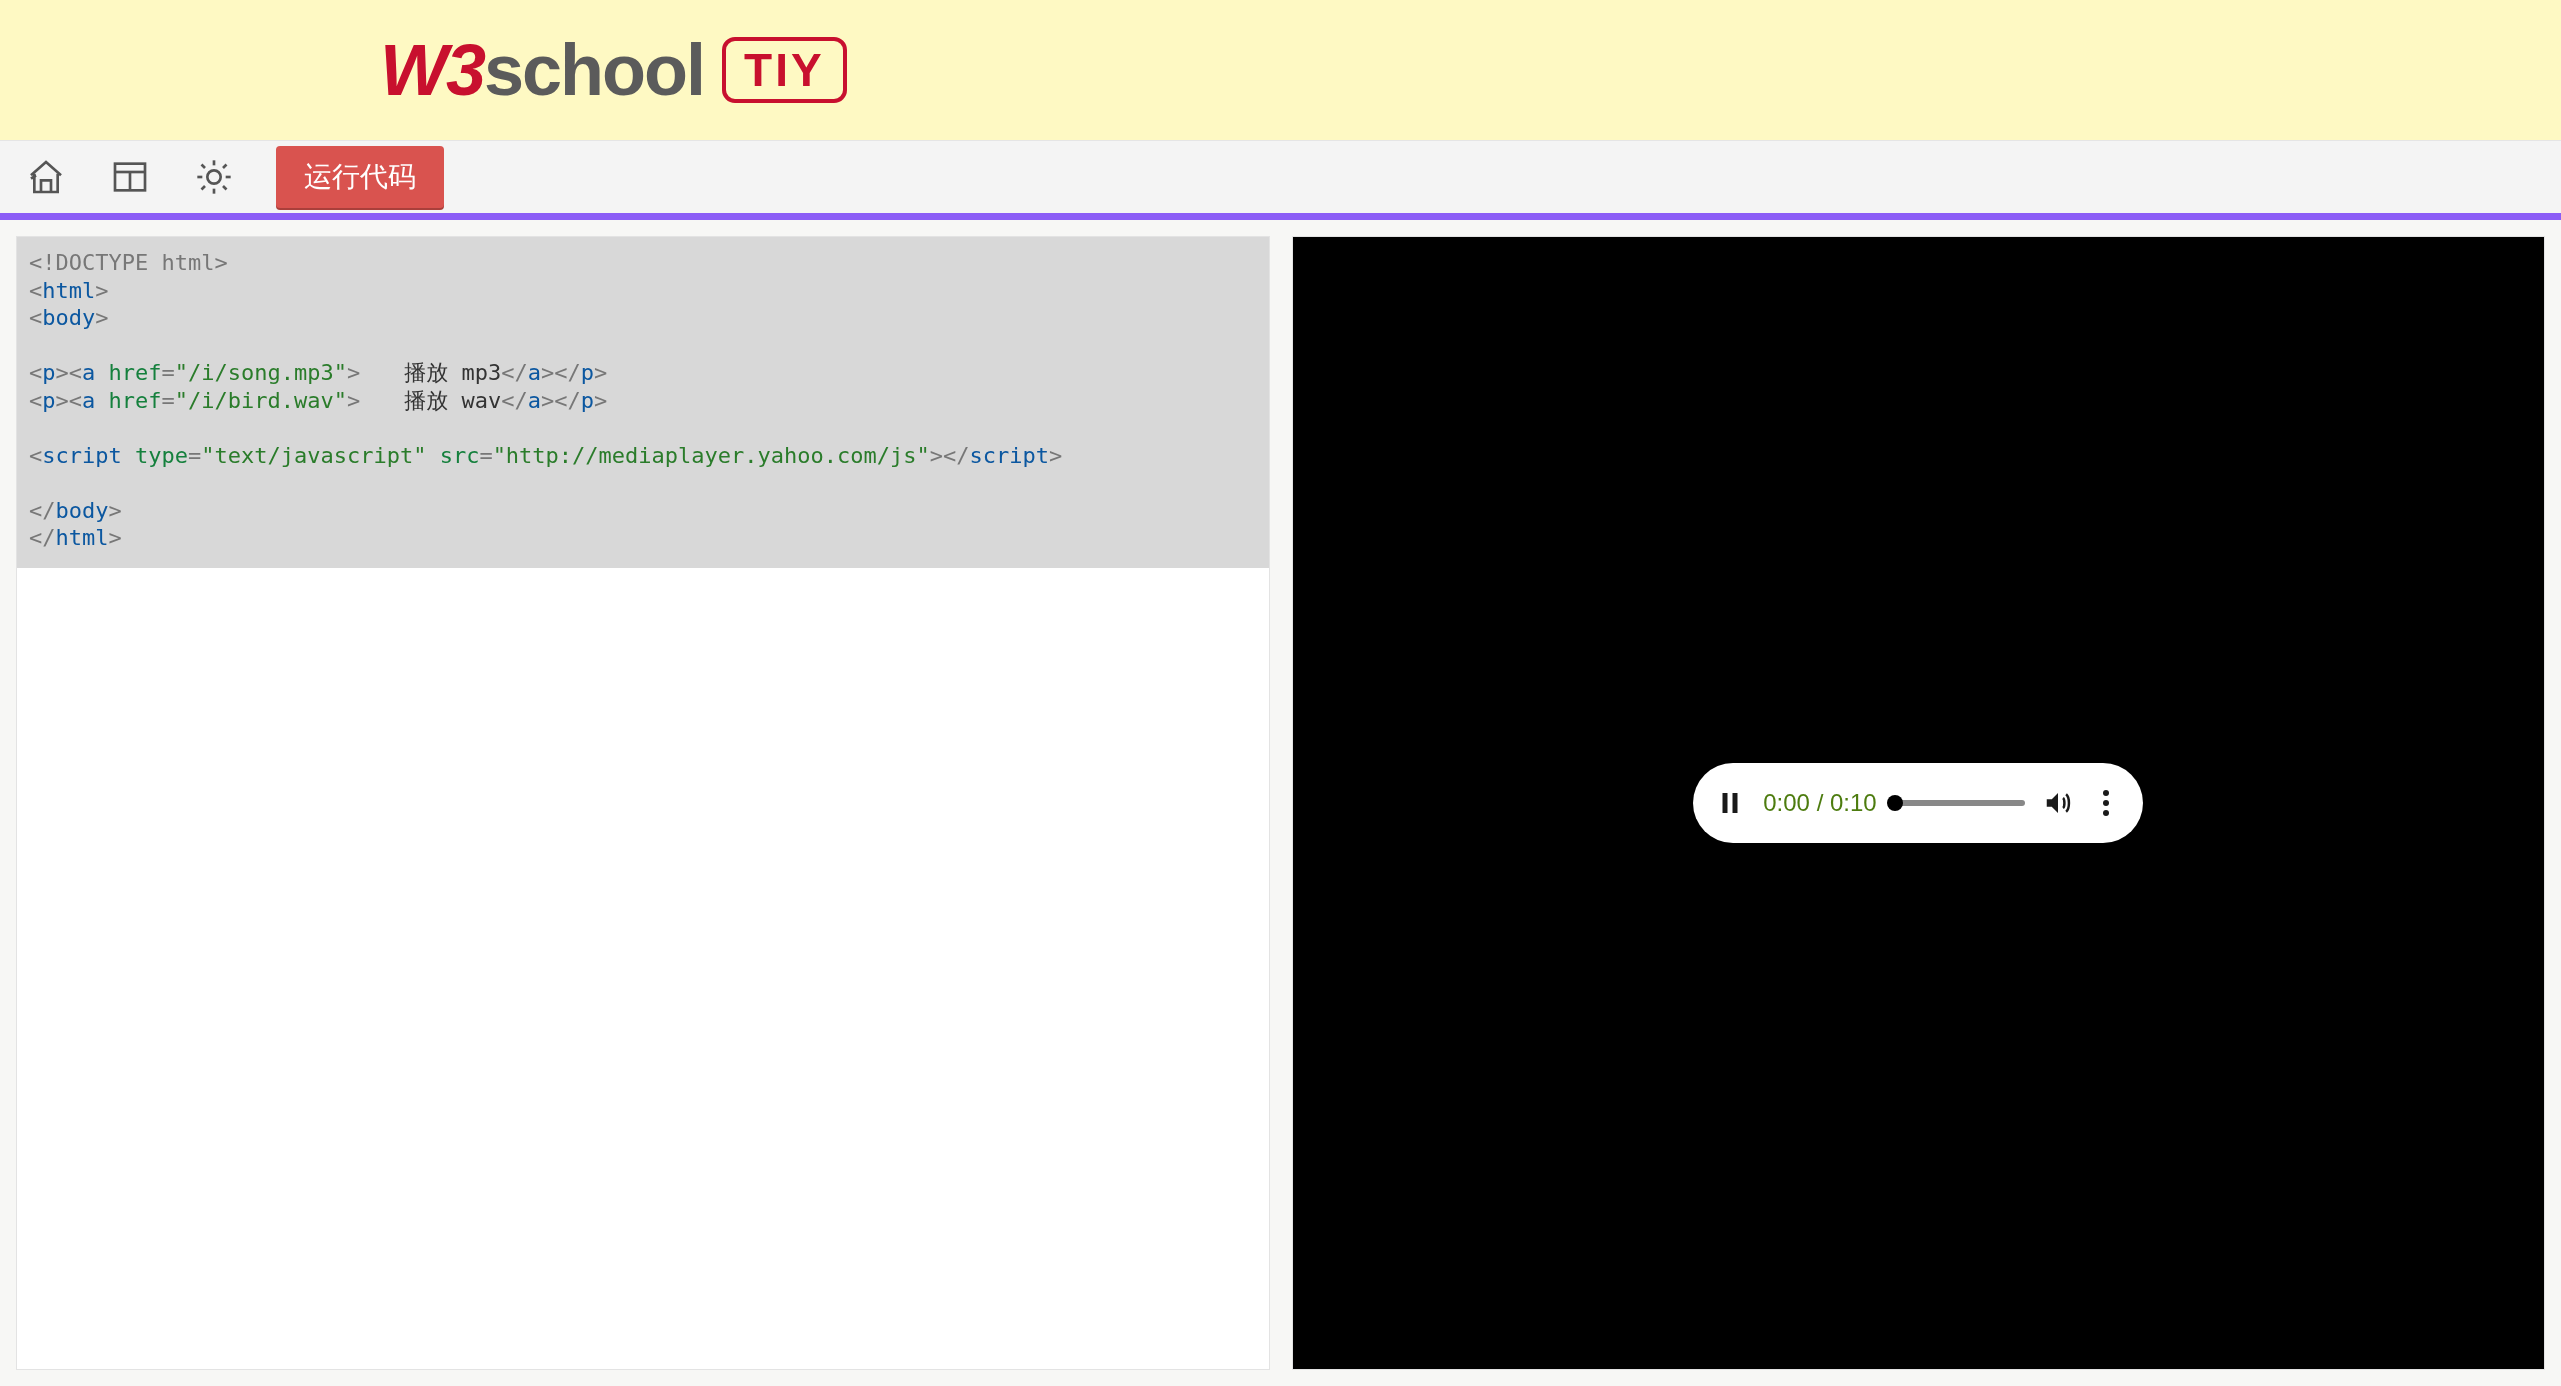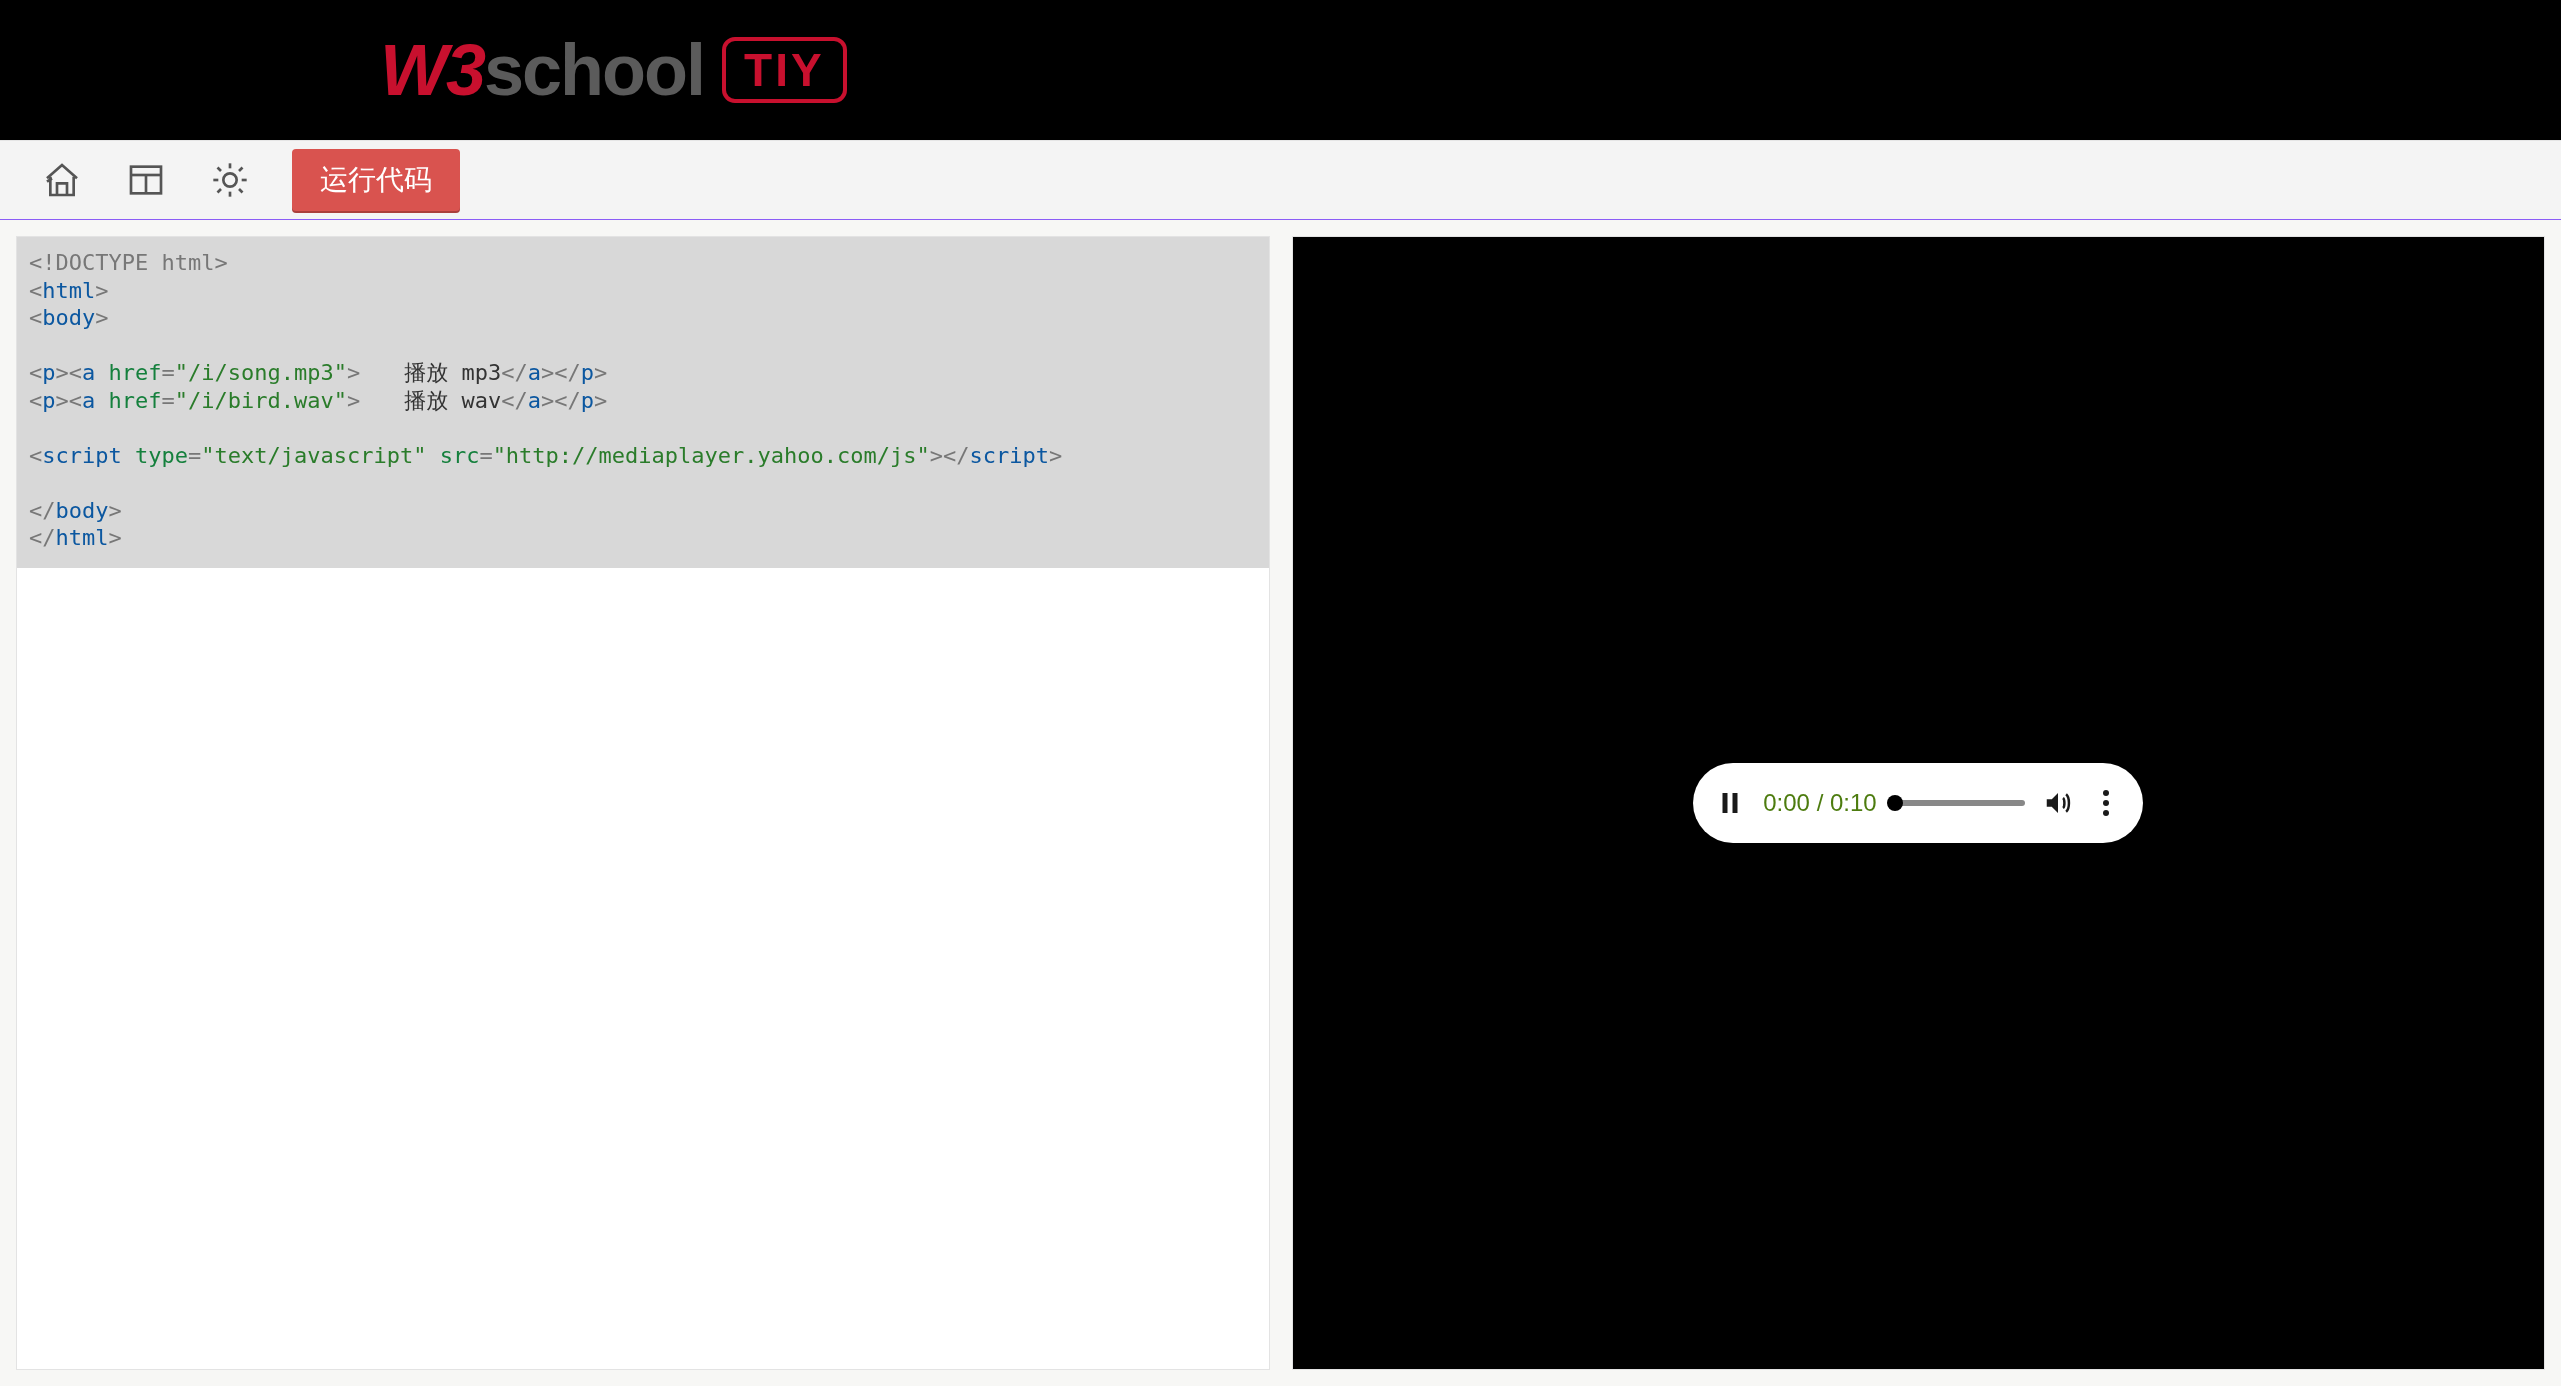--- a/index.html
+++ b/index.html
@@ -6,21 +6,21 @@
   html, body {
     margin: 0; padding: 0;
     width: 2561px; height: 1386px;
     font-family: Arial, "Helvetica Neue", sans-serif;
     background: #f7f7f5;
     color: #333;
   }
   .page { width: 100%; height: 100%; display: flex; flex-direction: column; }
   .header {
     height: 140px;
-    background: #000000;
+    background: #fef9c3;
     display: flex;
     align-items: center;
     padding-left: 380px;
   }
   .logo { display: flex; align-items: center; gap: 18px; }
   .logo-text { font-size: 72px; font-weight: 700; letter-spacing: -2px; }
   .logo-w3  { color: #c8102e; font-style: italic; font-weight: 900; }
   .logo-rest{ color: #5b5b5b; font-weight: 600; }
   .tiy-box {
     border: 4px solid #c8102e;
@@ -28,24 +28,24 @@
     padding: 2px 18px;
     font-size: 46px;
     font-weight: 800;
     color: #c8102e;
     letter-spacing: 3px;
   }
   .toolbar {
     height: 80px;
     background: #f4f4f4;
     border-top: 1px solid #e5e5e5;
-    border-bottom: 1px solid #8b5cf6;
+    border-bottom: 7px solid #8b5cf6;
     display: flex;
     align-items: center;
-    padding: 0 40px;
+    padding: 0 24px;
     gap: 40px;
   }
   .tb-icon {
     width: 44px; height: 44px;
     color: #666;
     display: flex; align-items: center; justify-content: center;
     cursor: pointer;
   }
   .tb-icon svg { width: 40px; height: 40px; stroke: #555; stroke-width: 1.6; fill: none; }
   .run-button {

